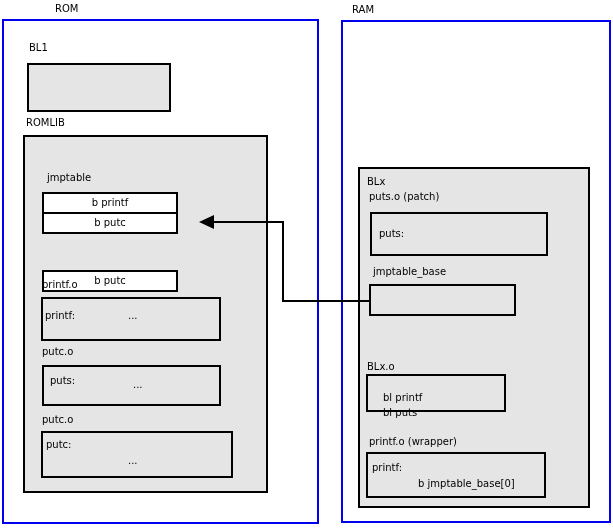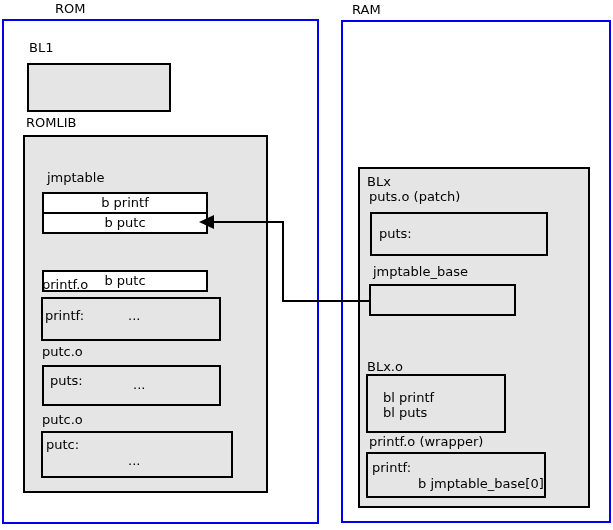--- a/index.html
+++ b/index.html
@@ -6,21 +6,21 @@
     margin: 0;
     padding: 0;
     background: #ffffff;
   }
   #canvas {
     position: relative;
     width: 613px;
     height: 530px;
     background: var(--bg-color, #ffffff);
     font-family: "DejaVu Sans", "Liberation Sans", sans-serif;
-    font-size: 13px;
+    font-size: 10px;
     color: var(--line-color, #000000);
     overflow: hidden;
   }
   .lbl {
     position: absolute;
     white-space: nowrap;
     line-height: 15px;
   }
   .frame {
     position: absolute;
@@ -30,21 +30,21 @@
   }
   .box {
     position: absolute;
     border: 2px solid var(--line-color, #000000);
     box-sizing: border-box;
     background: #e5e5e5;
   }
   .cell {
     position: absolute;
     left: 42px;
-    width: 166px;
+    width: 136px;
     height: 22px;
     border: 2px solid var(--line-color, #000000);
     box-sizing: border-box;
     background: #ffffff;
     text-align: center;
     line-height: 18px;
   }
   .inner {
     position: absolute;
     white-space: nowrap;
@@ -106,21 +106,21 @@
 
   <div class="lbl" style="left:369px; top:189px;">puts.o (patch)</div>
   <div class="box" style="left:370px; top:212px; width:178px; height:44px;">
     <span class="inner" style="left:7px; top:12px;">puts:</span>
   </div>
 
   <div class="lbl" style="left:373px; top:264px;">jmptable_base</div>
   <div class="box" style="left:369px; top:284px; width:147px; height:32px;"></div>
 
   <div class="lbl" style="left:367px; top:359px;">BLx.o</div>
-  <div class="box" style="left:366px; top:374px; width:140px; height:59px;">
+  <div class="box" style="left:366px; top:374px; width:140px; height:38px;">
     <span class="inner" style="left:15px; top:14px;">bl printf</span>
     <span class="inner" style="left:15px; top:29px;">bl puts</span>
   </div>
 
   <div class="lbl" style="left:369px; top:434px;">printf.o (wrapper)</div>
   <div class="box" style="left:366px; top:452px; width:180px; height:46px;">
     <span class="inner" style="left:4px; top:6px;">printf:</span>
     <span class="inner" style="left:50px; top:22px;">b jmptable_base[0]</span>
   </div>
 

